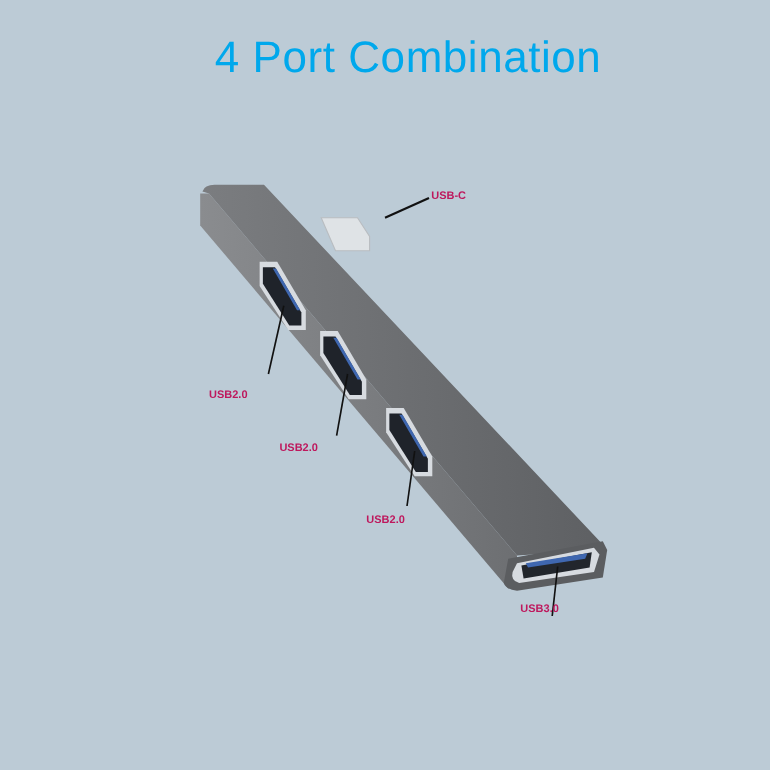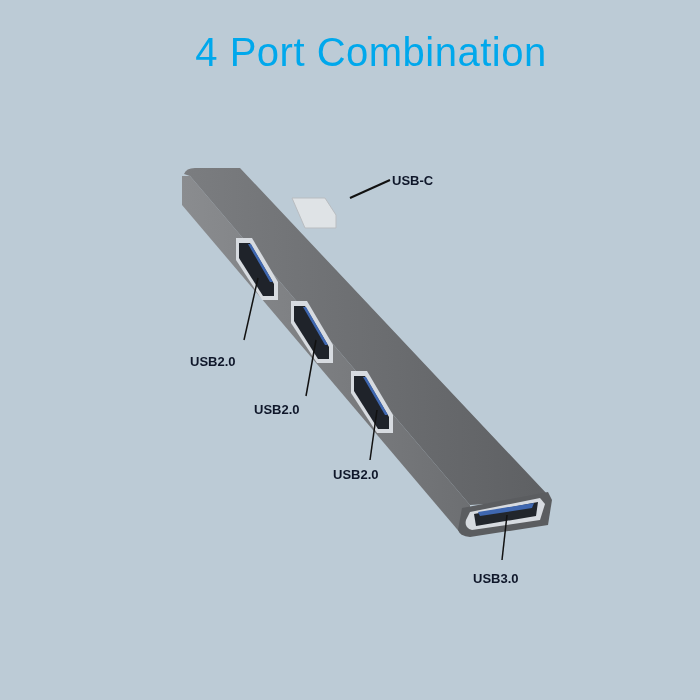--- a/index.html
+++ b/index.html
@@ -1,18 +1,18 @@
 <!DOCTYPE html>
 <html><head>
 <meta charset="utf-8">
 <style>
   html, body { margin:0; padding:0; }
   body { width:700px; height:700px; background:#bccbd6; position:relative; overflow:hidden; font-family:"Liberation Sans", sans-serif; }
   .title { position:absolute; top:30px; left:0; width:742px; text-align:center; color:#00a8ec; font-size:40px; font-weight:normal; letter-spacing:0.5px; }
-  .label { position:absolute; font-size:13px; color:#0f172a; font-weight:bold; }
+  .label { position:absolute; font-size:10px; color:#be185d; font-weight:bold; }
   svg.product { position:absolute; left:0; top:0; }
 </style>
 </head>
 <body>
 
 <div class="title">4 Port Combination</div>
 
 <svg class="product" width="700" height="700">
   <defs>
     <linearGradient id="top" x1="0" y1="0" x2="1" y2="0">
@@ -61,13 +61,13 @@
   <line x1="258" y1="278" x2="244" y2="340" stroke="#111" stroke-width="1.5"></line>
   <line x1="316" y1="340" x2="306" y2="396" stroke="#111" stroke-width="1.5"></line>
   <line x1="377" y1="410" x2="370" y2="460" stroke="#111" stroke-width="1.5"></line>
   <line x1="507" y1="515" x2="502" y2="560" stroke="#111" stroke-width="1.5"></line>
 </svg>
 
 <div class="label" style="left:392px;top:173px;">USB-C</div>
 <div class="label" style="left:190px;top:354px;">USB2.0</div>
 <div class="label" style="left:254px;top:402px;">USB2.0</div>
 <div class="label" style="left:333px;top:467px;">USB2.0</div>
-<div class="label" style="left:473px;top:571px;">USB3.0</div>
+<div class="label" style="left:473px;top:548px;">USB3.0</div>
 
 </body></html>

